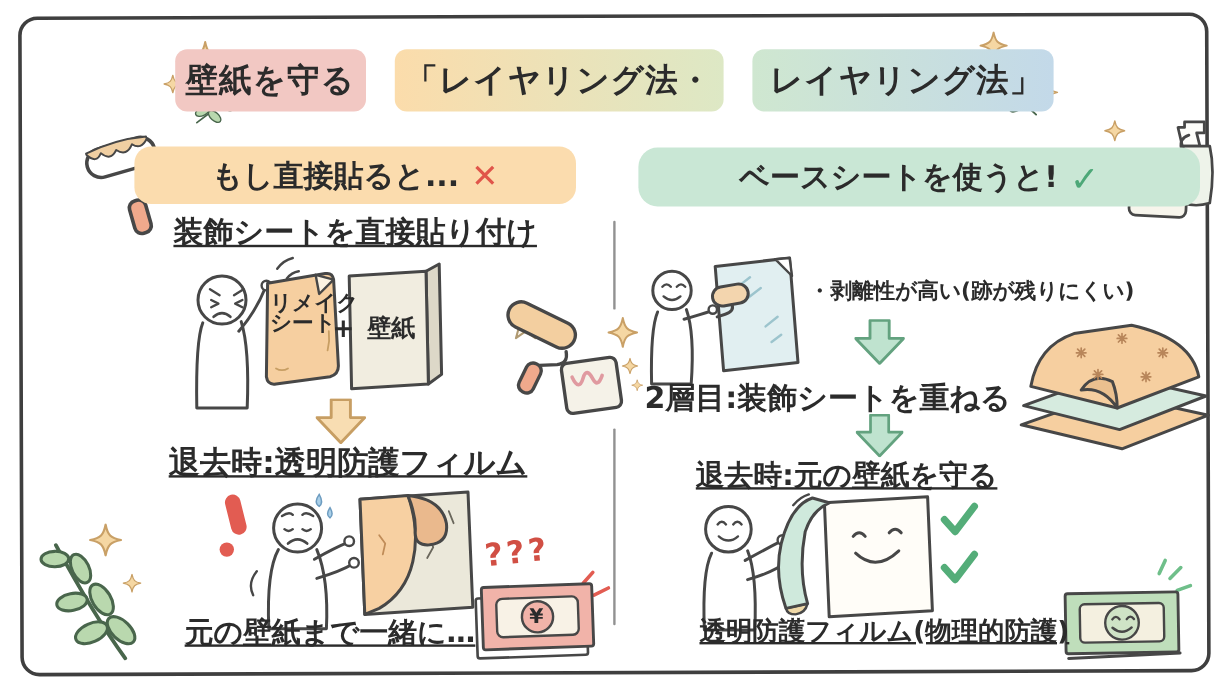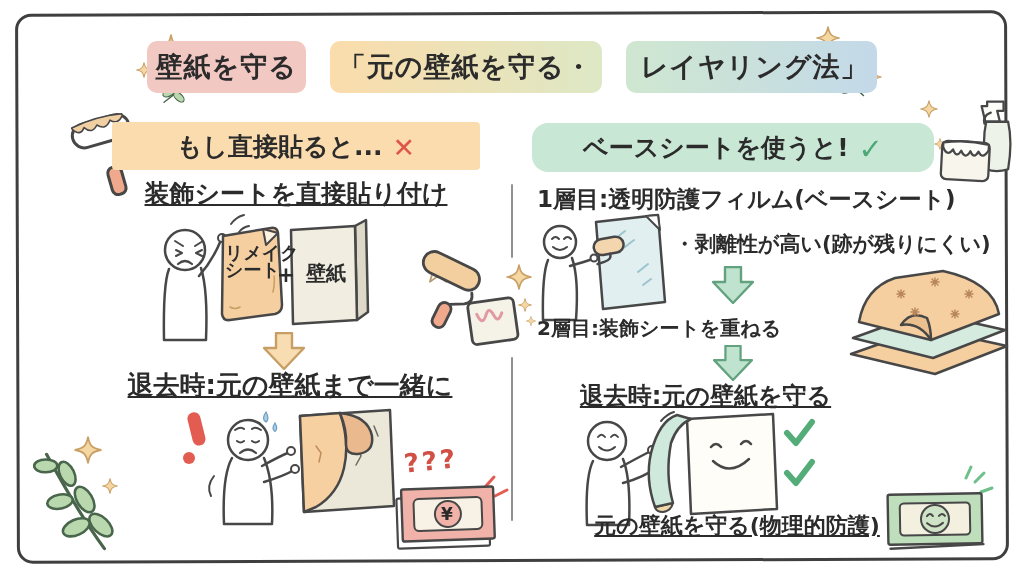--- a/index.html
+++ b/index.html
@@ -7,22 +7,22 @@
     font-family:"DejaVu Sans","Liberation Sans",sans-serif;color:#2b2b2b;}
   .abs{position:absolute;}
   svg{display:block;overflow:visible;}
   .frame{left:16px;top:12px;width:986px;height:544px;border:3px solid #3f3f3f;border-radius:16px;transform:rotate(-0.2deg);}
   .title-row{left:0;top:41px;width:1024px;text-align:center;font-size:27px;font-weight:700;letter-spacing:1px;white-space:nowrap;}
   .hl{display:inline-block;padding:8px 9px;border-radius:10px;margin:0 12px;}
   .hl1{background:#f2c8c3;}
   .hl2{background:linear-gradient(90deg,#fbdcab,#dde8c5);}
   .hl3{background:linear-gradient(90deg,#cfe7d0,#c3d9e9);padding-left:15px;}
   .pill{display:flex;align-items:center;justify-content:center;font-weight:700;white-space:nowrap;}
-  .pill-left{left:112px;top:122px;width:368px;height:48px;background:#fbdcae;border-radius:4px;font-size:25px;}
-  .pill-right{left:532px;top:123px;width:402px;height:49px;background:#c9e7d5;border-radius:16px;font-size:25px;}
+  .pill-left{left:112px;top:122px;width:368px;height:48px;background:#fbdcae;border-radius:14px;font-size:25px;}
+  .pill-right{left:532px;top:123px;width:468px;height:49px;background:#c9e7d5;border-radius:16px;font-size:25px;}
   .xmark{color:#e0554a;font-size:27px;font-weight:900;margin-left:10px;transform:translateY(1px);}
   .vmark{color:#4da878;font-size:29px;font-weight:900;margin-left:10px;transform:translateY(1px);}
   .txt{font-weight:700;white-space:nowrap;}
   .center{text-align:center;text-decoration:underline;}
   .divider{width:2px;background:#919191;border-radius:1px;}
   .lbl{position:absolute;font-weight:700;text-align:center;white-space:nowrap;}
   .q-marks{font-size:26px;font-weight:900;color:#d14f44;letter-spacing:3px;transform:rotate(-6deg);}
 </style>
 </head>
 <body>
@@ -99,21 +99,21 @@
       <use href="#leafbr"></use>
     </svg>
   <svg class="abs" style="left:74px;top:436px" width="28" height="28" viewBox="0 0 24 24">
       <use href="#sp4"></use>
     </svg>
   <svg class="abs" style="left:102px;top:478px" width="16" height="16" viewBox="0 0 24 24">
       <use href="#sp4"></use>
     </svg>
 
   <div class="abs title-row">
-    <span class="hl hl1">壁紙を守る</span><span class="hl hl2">「元の壁紙を守る・</span><span class="hl hl3">レイヤリング法」</span>
+    <span class="hl hl1">壁紙を守る</span><span class="hl hl2">「レイヤリング法・</span><span class="hl hl3">レイヤリング法」</span>
   </div>
 
   <svg class="abs" style="left:70px;top:106px" width="74" height="92" viewBox="0 0 74 92">
     <g transform="rotate(-16 37 40)" stroke="#474747" stroke-width="3" stroke-linejoin="round" stroke-linecap="round">
       <rect x="6" y="12" width="58" height="24" rx="12" fill="#ffffff"></rect>
       <path d="M8,14 Q14,24 20,16 Q26,25 33,17 Q40,25 47,16 Q53,23 60,15 L60,13 Q34,8 8,13 Z" fill="#f0cfa2" stroke-width="1.6"></path>
       <path d="M60,38 q8,7 1,14 l-16,9" fill="none"></path>
       <rect x="30" y="62" width="14" height="28" rx="6" fill="#f0a98c"></rect>
     </g>
   </svg>
@@ -148,21 +148,21 @@
       <div>シート</div>
     </div>
     <div class="lbl" style="left:143px;top:50px;width:20px;font-size:22px">+</div>
     <div class="lbl" style="left:163px;top:48px;width:60px;font-size:20px">壁紙</div>
   </div>
 
   <svg class="abs" style="left:262px;top:332px" width="44" height="38" viewBox="0 0 42 38">
     <use href="#blockarrow" fill="#f8ddb2" stroke="#c79e63"></use>
   </svg>
 
-  <div class="abs txt center" style="left:80px;top:368px;width:420px;font-size:26px">退去時:元の壁紙まで一緒に</div>
+  <div class="abs txt center" style="left:80px;top:368px;width:420px;font-size:26px">退去時:透明防護フィルム</div>
 
   <div class="abs" style="left:148px;top:406px;width:252px;height:122px">
     <svg width="252" height="122" viewBox="0 0 252 122">
       <g>
         <rect x="42" y="6" width="13" height="34" rx="6.5" fill="#e25c52" transform="rotate(-14 48 23)"></rect>
         <circle cx="41" cy="52" r="6" fill="#e25c52"></circle>
       </g>
       <g stroke="#474747" stroke-width="2.5" stroke-linejoin="round" stroke-linecap="round">
         <path d="M66,70 q-8,10 -3,20" fill="none" stroke-width="2"></path>
         <path d="M84,52 Q74,70 76,118 L124,118 Q126,76 116,52" fill="#ffffff"></path>
@@ -195,20 +195,21 @@
           <rect x="4" y="22" width="92" height="50" rx="2" fill="none" stroke-width="2.2" transform="translate(-1,3)"></rect>
           <rect x="8" y="16" width="92" height="52" rx="2" fill="#f1b3a9" stroke-width="2.4"></rect>
           <rect x="20" y="26" width="68" height="32" rx="5" fill="#f8f2e6" stroke-width="2"></rect>
           <circle cx="54" cy="42" r="13" fill="#f1b3a9" stroke-width="2"></circle>
         </g>
       </g>
     </svg>
     <div class="lbl" style="left:40px;top:58px;width:26px;font-size:17px">¥</div>
   </div>
 
+  <div class="abs txt center" style="left:130px;top:511px;width:290px;font-size:24px">元の壁紙まで一緒に…</div>
 
   <div class="abs divider" style="left:511px;top:184px;height:74px"></div>
   <div class="abs divider" style="left:511px;top:357px;height:164px"></div>
 
   <svg class="abs" style="left:424px;top:256px" width="28" height="28" viewBox="0 0 26 26">
       <use href="#star5"></use>
     </svg>
   <svg class="abs" style="left:506px;top:264px" width="26" height="26" viewBox="0 0 24 24">
       <use href="#sp4"></use>
     </svg>
@@ -231,47 +232,46 @@
         <path d="M62,60 q4,13 9,2 q4,-9 8,2 q3,8 8,-2" fill="none" stroke="#e09aa0" stroke-width="3"></path>
       </g>
     </g>
   </svg>
 
   <div class="abs pill pill-right">
     <span>ベースシートを使うと!</span>
     <span class="vmark">✓</span>
   </div>
 
-  <div class="abs txt" style="left:537px;top:184px;width:475px;font-size:23px">1層目:透明防護フィルム(ベースシート)</div>
 
   <svg class="abs" style="left:538px;top:212px" width="138" height="110" viewBox="0 0 138 110">
     <g stroke="#474747" stroke-width="2.5" stroke-linejoin="round" stroke-linecap="round">
       <path d="M58,10 L120,3 L127,90 L65,97 Z" fill="#e1eff1"></path>
       <path d="M108,4 L120,3 L122,18 Z" fill="#ffffff" stroke-width="2"></path>
       <path d="M78,26 l9,-7 M83,38 l13,-10 M100,60 l10,-8 M105,73 l8,-6" stroke="#9cc4cd" stroke-width="2"></path>
       <path d="M10,48 Q4,62 5,108 L38,108 Q41,66 34,46" fill="#ffffff"></path>
       <circle cx="22" cy="30" r="16" fill="#ffffff"></circle>
       <path d="M14,27 q3.5,-4 7,0 M26,27 q3.5,-4 7,0" fill="none" stroke-width="2"></path>
       <path d="M15,35 q7,6 14,0" fill="none" stroke-width="2"></path>
       <path d="M32,54 Q46,50 55,47" fill="none"></path>
       <circle cx="56" cy="46" r="3.5" fill="#ffffff" stroke-width="2"></circle>
       <g transform="rotate(-10 70 36)">
         <rect x="56" y="26" width="30" height="16" rx="8" fill="#f3d5ae"></rect>
         <path d="M71,42 q1,6 -7,7 l-7,1" fill="none"></path>
       </g>
     </g>
   </svg>
 
-  <div class="abs txt" style="left:674px;top:230px;width:335px;font-size:21px">・剥離性が高い(跡が残りにくい)</div>
+  <div class="abs txt" style="left:674px;top:230px;width:335px;font-size:18px">・剥離性が高い(跡が残りにくい)</div>
 
   <svg class="abs" style="left:712px;top:266px" width="42" height="38" viewBox="0 0 42 38">
     <use href="#blockarrow" fill="#bfe3cf" stroke="#63a27f"></use>
   </svg>
 
-  <div class="abs txt" style="left:537px;top:315px;width:315px;font-size:20px">2層目:装飾シートを重ねる</div>
+  <div class="abs txt" style="left:537px;top:315px;width:315px;font-size:25px">2層目:装飾シートを重ねる</div>
 
   <svg class="abs" style="left:843px;top:268px" width="172" height="124" viewBox="0 0 172 124">
     <g stroke="#474747" stroke-width="2.5" stroke-linejoin="round" stroke-linecap="round">
       <path d="M8,86 L82,60 L164,78 L92,106 Z" fill="#f6cfa0"></path>
       <path d="M10,70 L82,44 L162,62 L90,90 Z" fill="#d6ebdf"></path>
       <path d="M16,54 Q22,20 52,10 L100,3 Q150,14 156,46 L88,72 Z" fill="#f6cfa0"></path>
       <path d="M88,72 Q76,54 58,57 Q68,42 84,50 Q88,60 88,72 Z" fill="#eac08f"></path>
     </g>
     <g stroke="#b8865a" stroke-width="1.4" stroke-linecap="round">
       <path d="M54,26 h8 M58,22 v8 M55,23 l6,6 M61,23 l-6,6"></path>
@@ -319,15 +319,15 @@
           <rect x="10" y="32" width="94" height="50" rx="2" fill="#bfdebb" stroke-width="2.4"></rect>
           <rect x="22" y="41" width="70" height="32" rx="4" fill="#f4f0e0" stroke-width="2"></rect>
           <circle cx="57" cy="57" r="14" fill="#cfe3c6" stroke-width="2"></circle>
           <path d="M49,54 q3,-4 6,0 M61,54 q3,-4 6,0" fill="none" stroke-width="2"></path>
           <path d="M49,61 q8,7 16,0" fill="none" stroke-width="2"></path>
         </g>
       </g>
     </svg>
   </div>
 
-  <div class="abs txt center" style="left:578px;top:511px;width:318px;font-size:22px">元の壁紙を守る(物理的防護)</div>
+  <div class="abs txt center" style="left:578px;top:511px;width:318px;font-size:22px">透明防護フィルム(物理的防護)</div>
 
 </div>
 
 </body></html>

